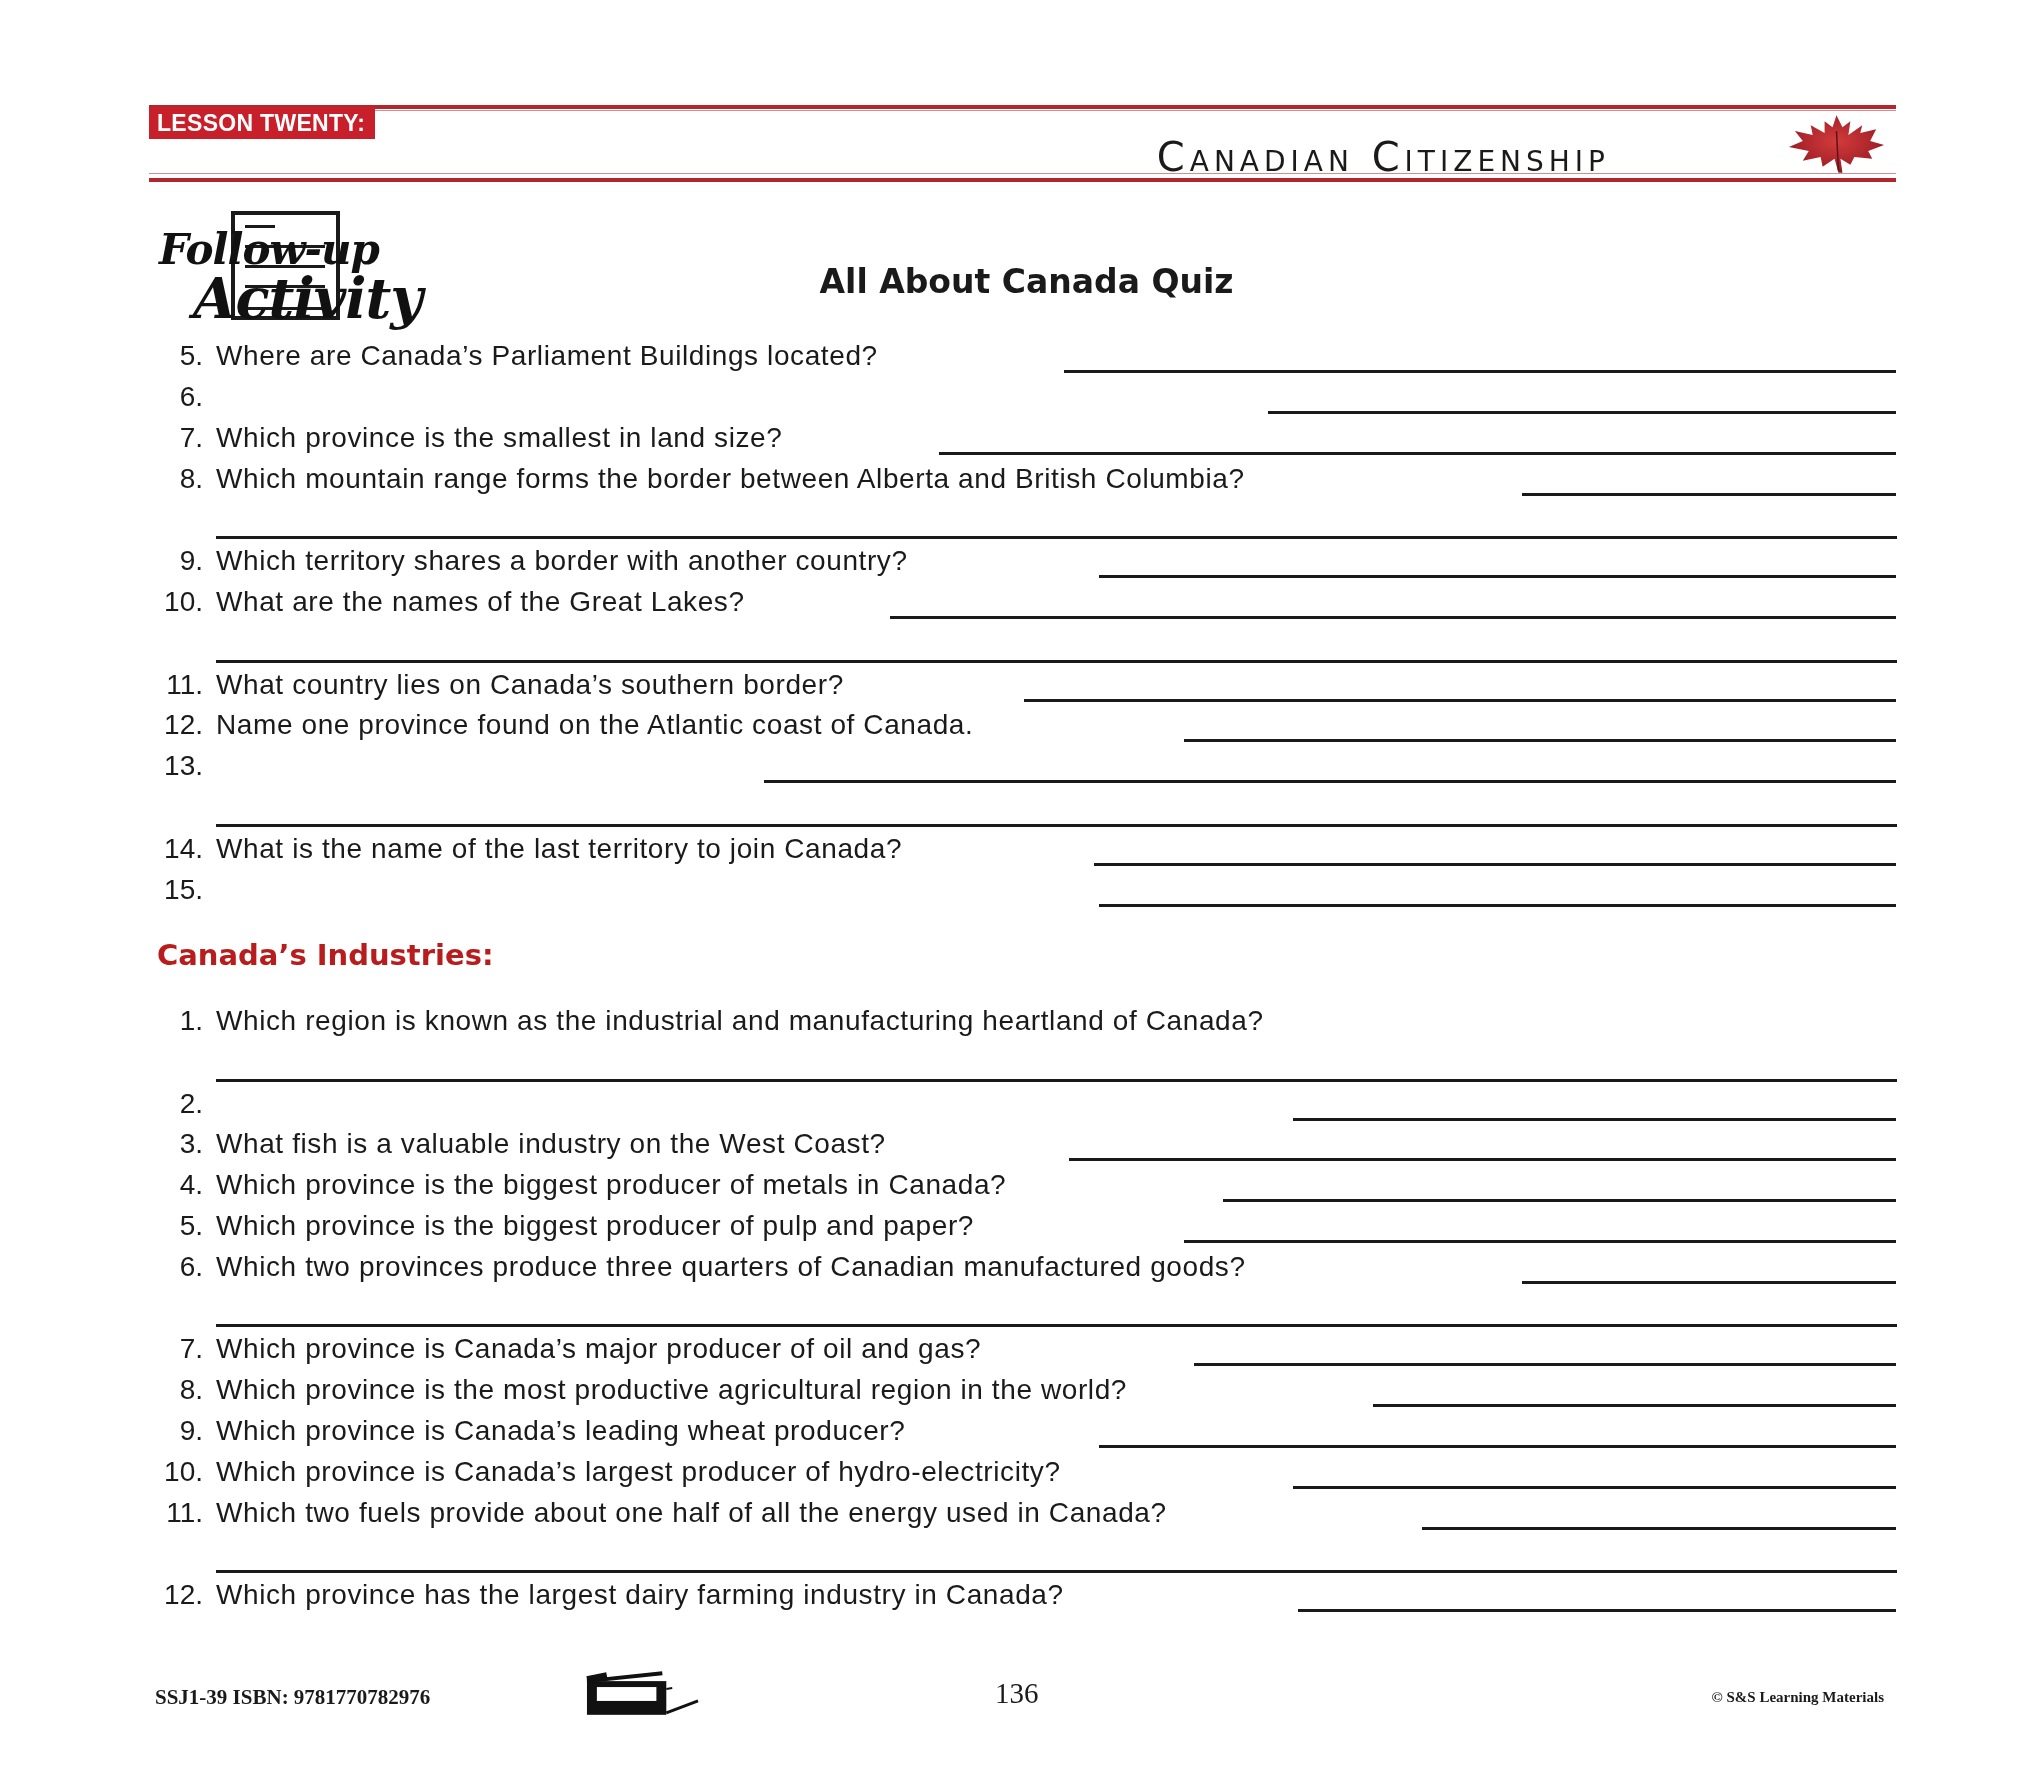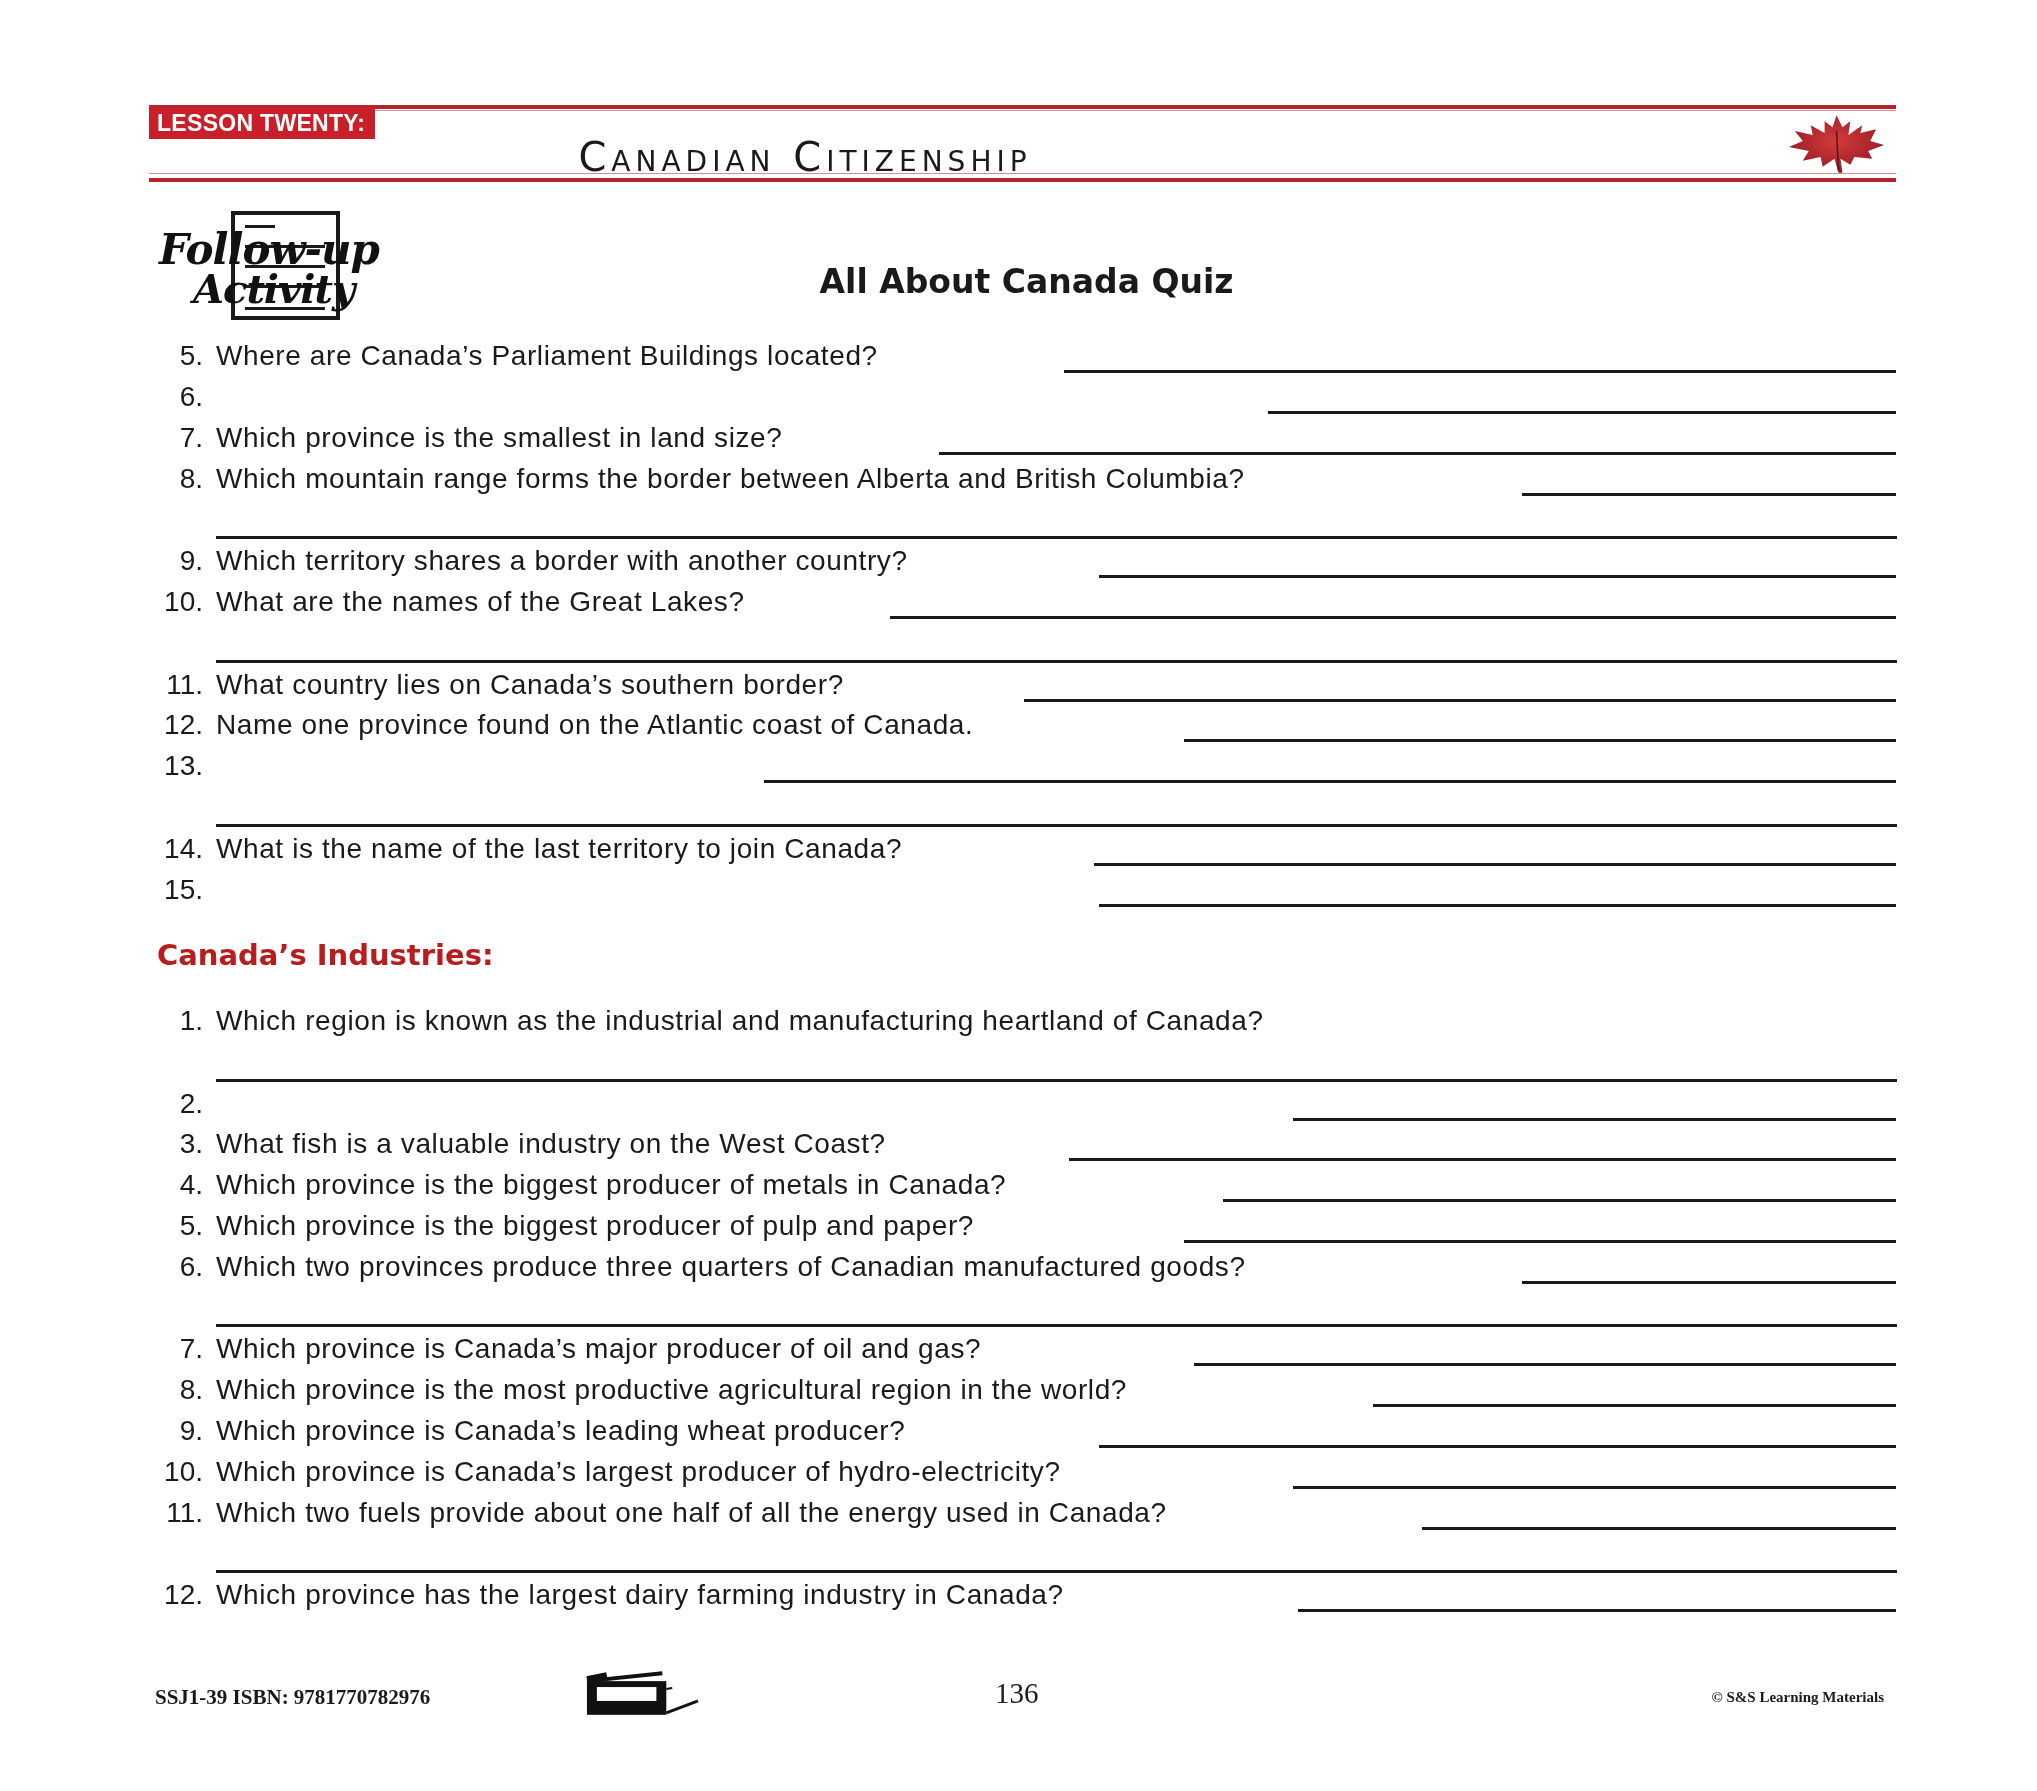--- a/index.html
+++ b/index.html
@@ -2,32 +2,32 @@
 <html><head>
   <meta charset="utf-8">
   <style>
     html, body { margin: 0; padding: 0; background: #ffffff; }
     body { width: 2038px; height: 1792px; position: relative; overflow: hidden; font-family: "Liberation Sans", sans-serif; color: #1a1a1a; }
 
     
     .hdr-top-rule { position: absolute; left: 149px; top: 105px; width: 1747px; height: 4px; background: #b3262d; }
     .hdr-top-rule::after { content: ""; position: absolute; left: 0; top: 5px; width: 100%; height: 1px; background: #d98a8e; }
     .lesson-tag { position: absolute; left: 149px; top: 107px; height: 32px; padding: 0 10px 0 8px; background: #c8202a; color: #ffffff; font-family: "Liberation Sans", sans-serif; font-weight: bold; font-size: 23px; line-height: 32px; letter-spacing: 0.3px; }
-    .page-title { position: absolute; left: 0; width: 1610px; top: 133px; text-align: center; font-family: "DejaVu Sans", sans-serif; font-size: 40px; line-height: 48px; letter-spacing: 5px; color: #1a1a1a; font-variant: small-caps; }
+    .page-title { position: absolute; left: 0; width: 1610px; top: 133px; text-align: right; font-family: "DejaVu Sans", sans-serif; font-size: 40px; line-height: 48px; letter-spacing: 5px; color: #1a1a1a; font-variant: small-caps; }
     .hdr-bottom-rule { position: absolute; left: 149px; top: 178px; width: 1747px; height: 4px; background: #b3262d; }
     .hdr-bottom-rule::before { content: ""; position: absolute; left: 0; top: -5px; width: 100%; height: 1px; background: #d98a8e; }
     .maple-leaf { position: absolute; left: 1781px; top: 111px; width: 111px; height: 66px; }
 
     
     .followup-logo { position: absolute; left: 159px; top: 207px; width: 269px; height: 117px; }
     .followup-doc { position: absolute; left: 72px; top: 4px; width: 109px; height: 109px; border: 4px solid #1a1a1a; box-sizing: border-box; }
     .followup-doc .ln { position: absolute; left: 10px; height: 3px; background: #1a1a1a; }
     .followup-word { position: absolute; font-family: "DejaVu Serif", serif; font-style: italic; font-weight: bold; color: #111; }
     .fw1 { left: 0; top: 18px; font-size: 42px; letter-spacing: -1px; }
-    .fw2 { left: 34px; top: 58px; font-size: 40px; letter-spacing: -1px; }
+    .fw2 { left: 34px; top: 58px; font-size: 56px; letter-spacing: -1px; }
 
     .quiz-title { position: absolute; left: 0; width: 2038px; top: 261px; text-align: center; font-family: "DejaVu Sans", sans-serif; font-weight: bold; font-size: 33px; line-height: 42px; color: #1a1a1a; padding-left: 15px; box-sizing: border-box; }
 
     
     .q-row { position: absolute; left: 149px; width: 1747px; height: 41px; }
     .q-num { position: absolute; right: calc(100% - 54px); top: 0; text-align: right; font-size: 28px; line-height: 41px; white-space: nowrap; }
     .q-text { position: absolute; left: 67px; top: 0; font-size: 28px; line-height: 41px; white-space: nowrap; letter-spacing: 0.6px; }
     .q-line { position: absolute; right: 0; bottom: 3px; height: 3px; background: #1a1a1a; }
     .cont-line { position: absolute; left: 216px; width: 1681px; height: 3px; background: #1a1a1a; }
 

